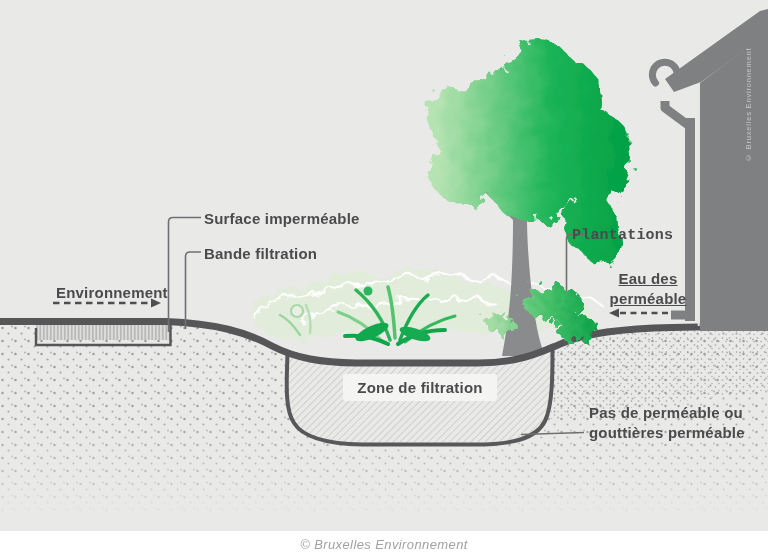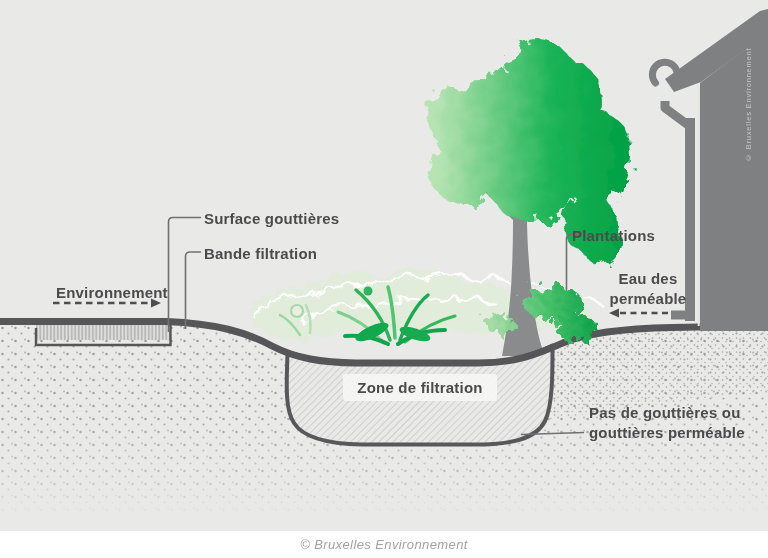--- a/index.html
+++ b/index.html
@@ -7,21 +7,21 @@
        font-family:"Liberation Sans",sans-serif;}
   #canvas{position:absolute;left:0;top:0;width:768px;height:531px;background:#e9e9e8;}
   #scene{position:absolute;left:0;top:0;}
   .lbl{position:absolute;font-size:15px;font-weight:600;color:#4b4b4d;
        letter-spacing:.2px;white-space:nowrap;line-height:1.35;}
   .lbl2{text-align:center;}
   #zone-box{position:absolute;left:343px;top:374px;width:154px;height:27px;
        background:rgba(245,245,244,.93);border-radius:3px;display:flex;
        align-items:center;justify-content:center;font-size:15px;font-weight:600;
        color:#4b4b4d;letter-spacing:.2px;text-align:right;}
-  #eau-block{left:597px;top:269px;width:102px;text-align:center;}
+  #eau-block{left:597px;top:269px;width:102px;text-align:center;text-decoration:underline;}
   #geo-block{left:589px;top:403px;}
   #credit-bottom{position:absolute;left:0;top:537px;width:768px;text-align:center;
        font-size:13px;font-style:italic;color:#a2a2a2;letter-spacing:.4px;}
   #credit-vertical{position:absolute;left:744px;top:28px;height:134px;width:12px;
        writing-mode:vertical-rl;transform:rotate(180deg);font-size:7.5px;
        color:#c7c7c7;letter-spacing:.8px;white-space:nowrap;}
 </style>
 </head>
 <body>
 
@@ -171,29 +171,29 @@
     </g>
 
     <g>
       <line x1="53" y1="303" x2="150" y2="303" stroke="#4e4e50" stroke-width="2.4" stroke-dasharray="6.5 4.5"></line>
       <polygon points="151,298.5 161,303 151,307.5" fill="#4e4e50"></polygon>
       <line x1="668" y1="313" x2="620" y2="313" stroke="#4e4e50" stroke-width="2.4" stroke-dasharray="6 4.5"></line>
       <polygon points="619,308.5 609,313 619,317.5" fill="#4e4e50"></polygon>
     </g>
   </svg>
 
-  <div class="lbl" style="left:204px;top:209px;">Surface gouttières</div>
+  <div class="lbl" style="left:204px;top:209px;">Surface imperméable</div>
   <div class="lbl" style="left:204px;top:244px;">Bande filtration</div>
   <div class="lbl" style="left:56px;top:283px;">Environnement</div>
-  <div class="lbl" style="left:572px;top:226px;">Plantations</div>
+  <div class="lbl" style="left:572px;top:226px;font-family:Liberation Mono, monospace;">Plantations</div>
   <div class="lbl lbl2" id="eau-block">
     <div>Eau des</div>
     <div>perméable</div>
   </div>
   <div id="zone-box">Zone de filtration</div>
   <div class="lbl" id="geo-block">
-    <div>Pas de gouttières ou</div>
+    <div>Pas de perméable ou</div>
     <div>gouttières perméable</div>
   </div>
   <div id="credit-vertical">© Bruxelles Environnement</div>
 </div>
 
 <div id="credit-bottom">© Bruxelles Environnement</div>
 
 </body></html>

